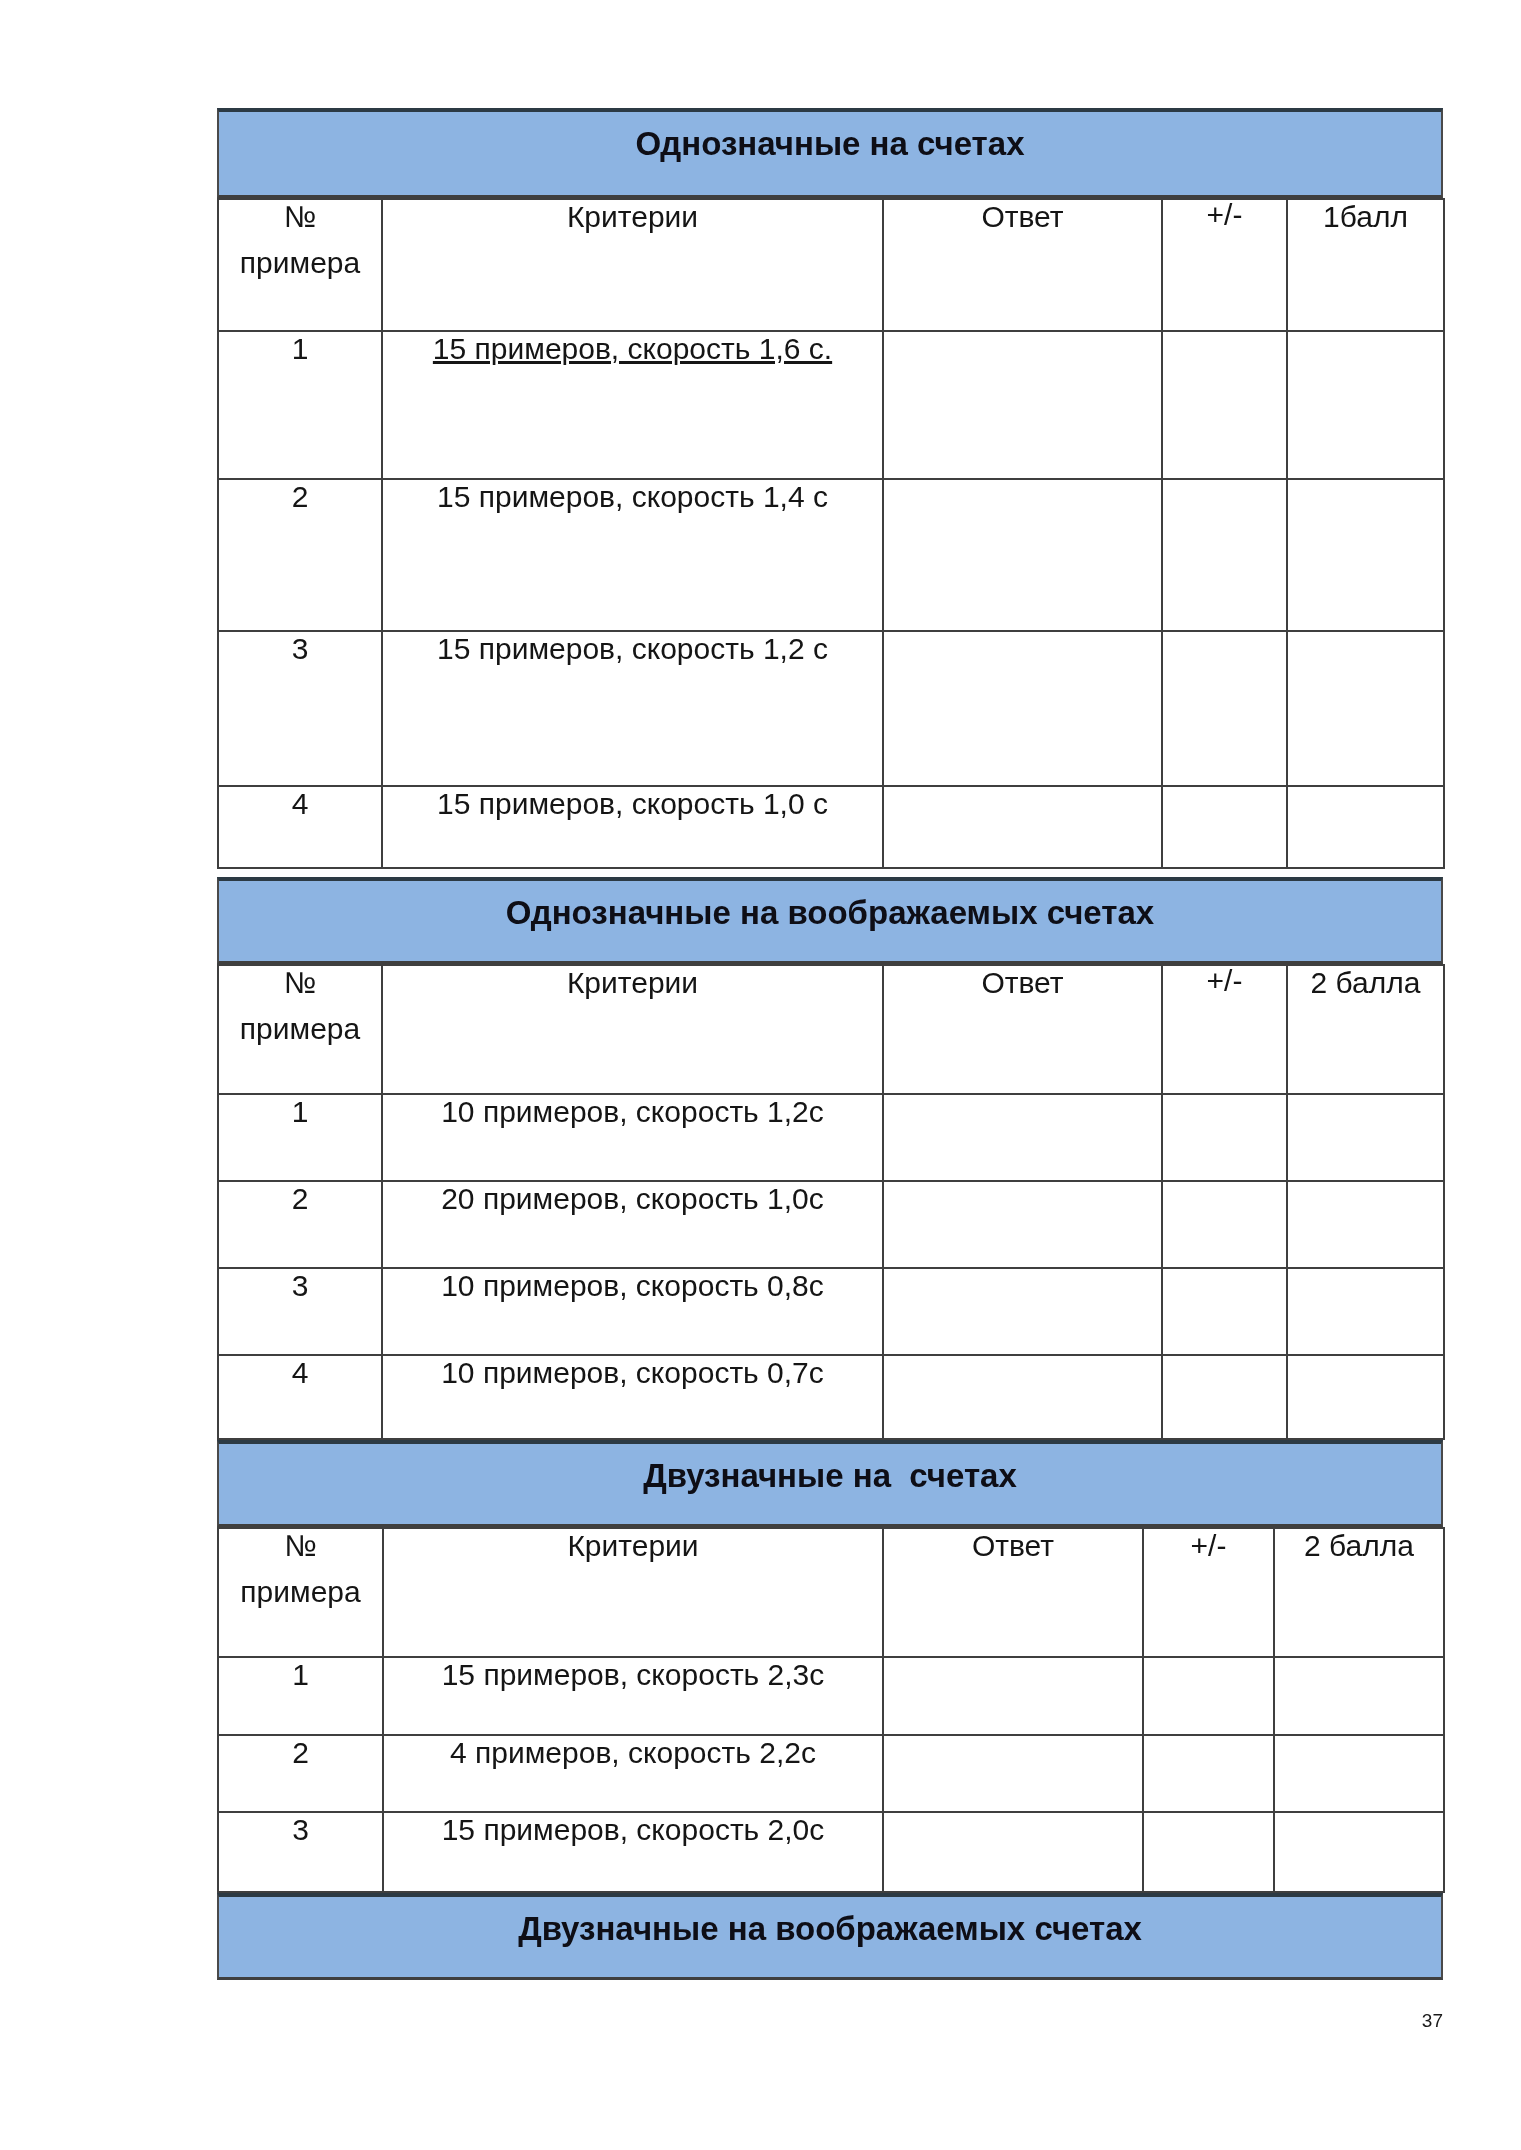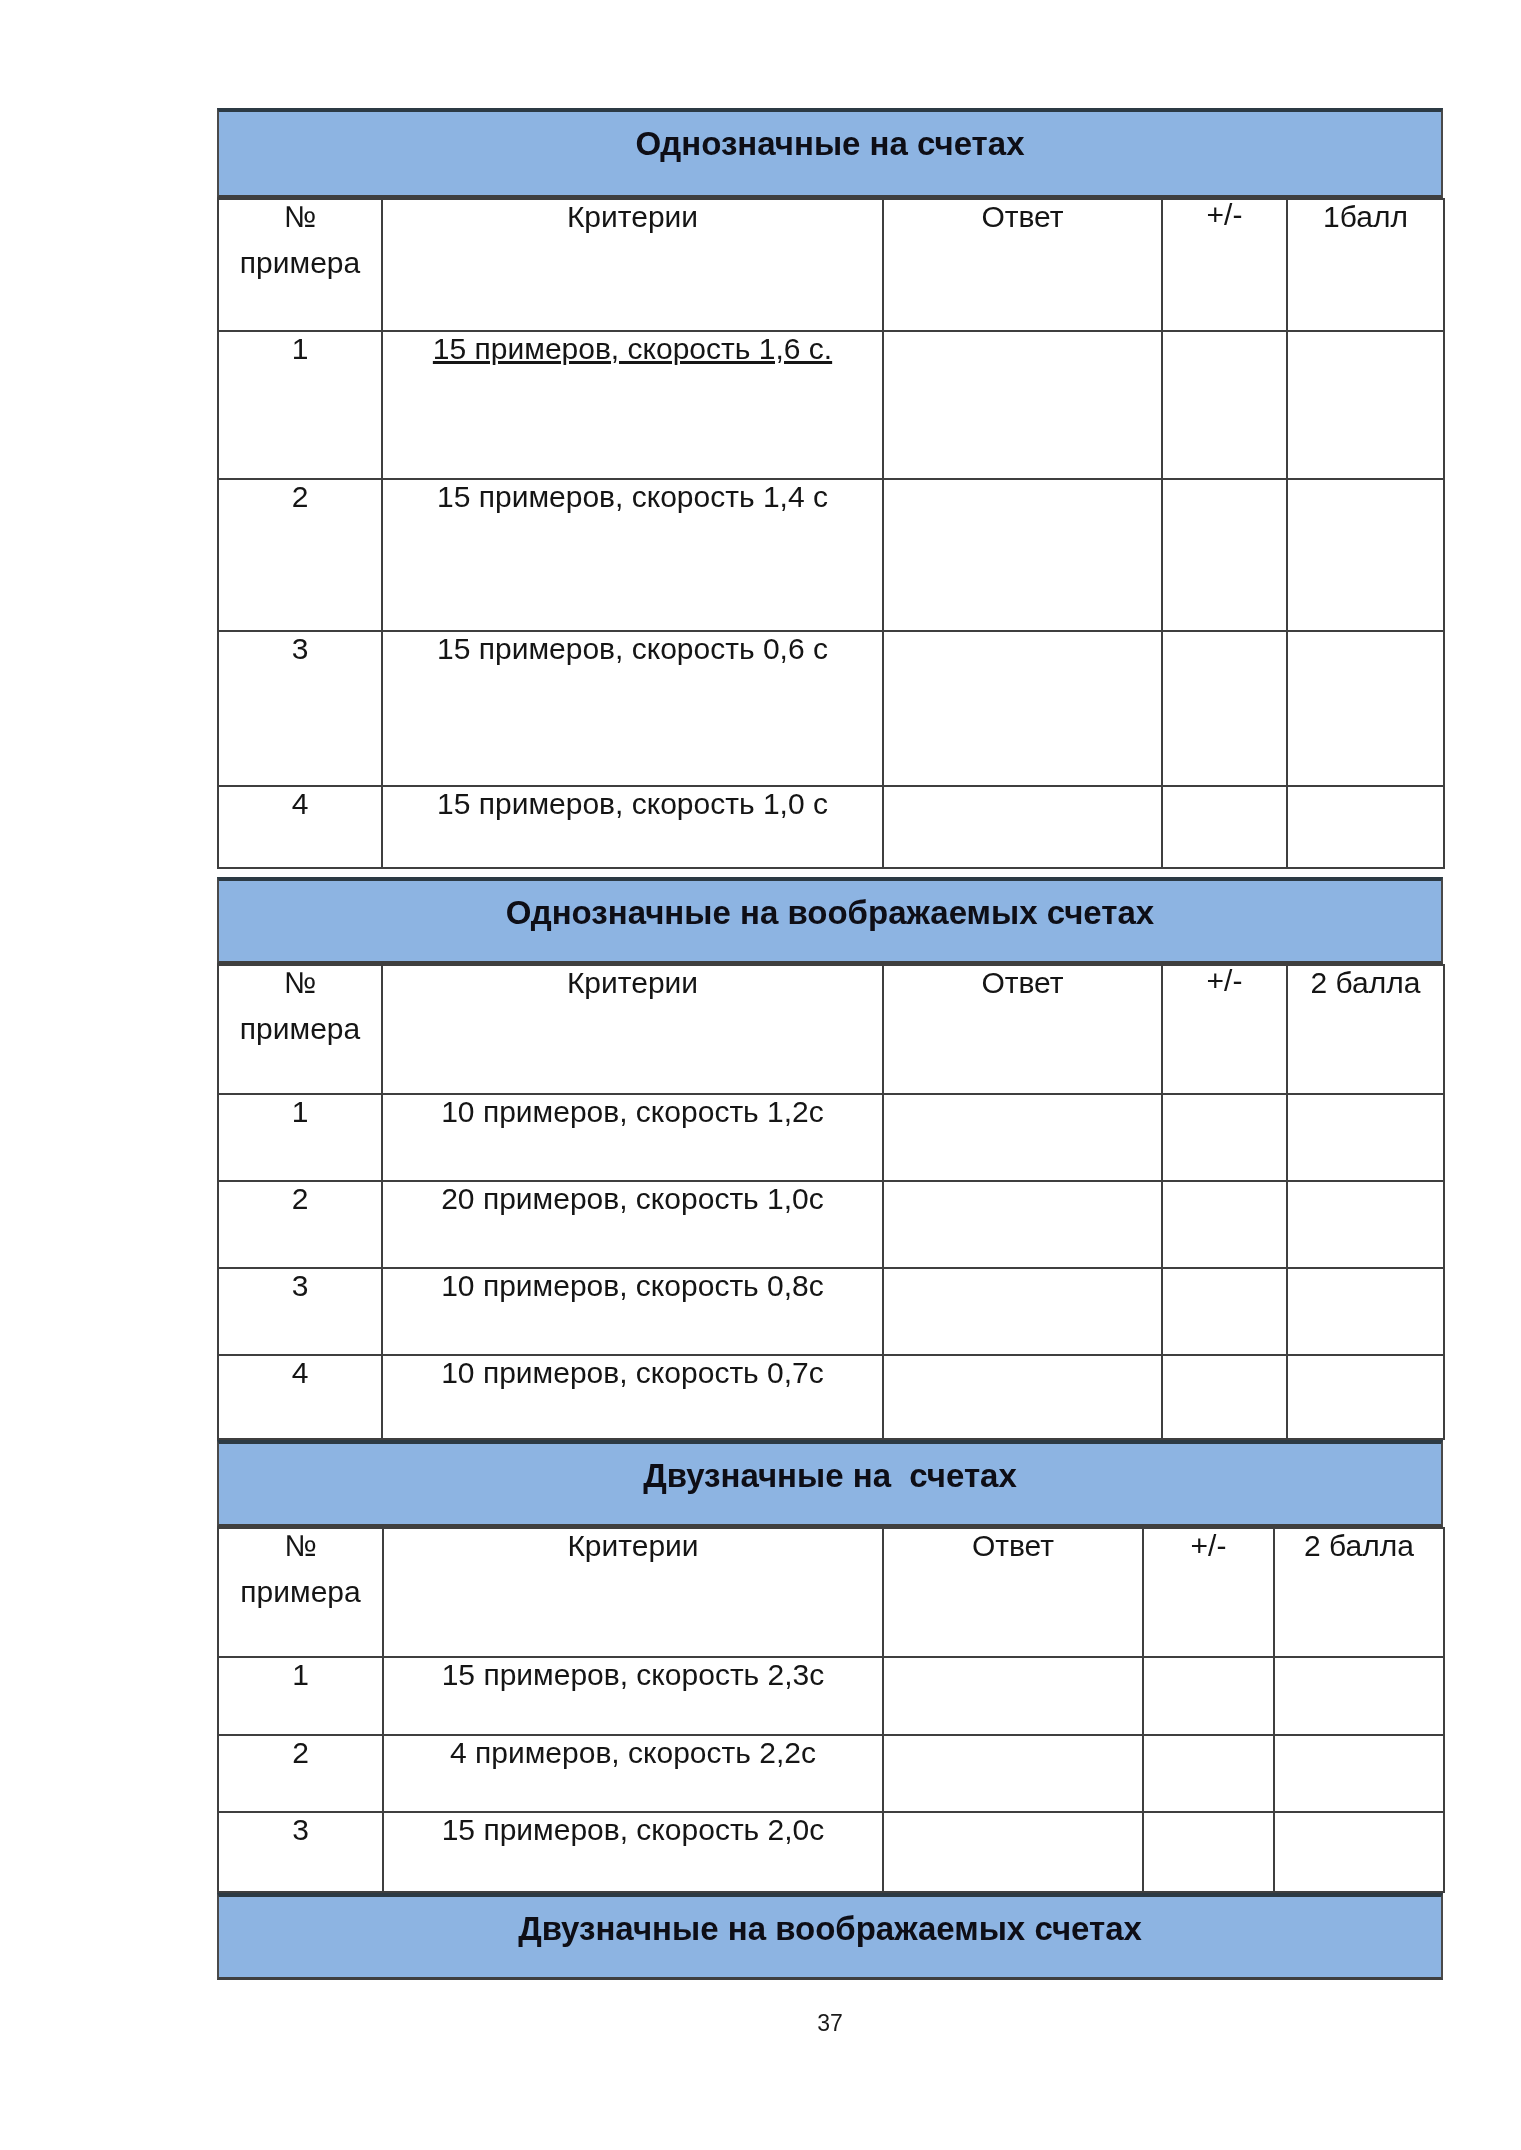--- a/index.html
+++ b/index.html
@@ -97,22 +97,22 @@
   tr.t2-r4 { height: 84px; }
 
   
   tr.t3-h  { height: 129px; }
   tr.t3-r1 { height: 78px; }
   tr.t3-r2 { height: 77px; }
   tr.t3-r3 { height: 80px; }
 
   .page-number {
     margin-top: 30px;
-    text-align: center;
-    font-size: 23px;
+    text-align: right;
+    font-size: 19px;
     color: #1a1a1a;
   }
 </style>
 </head>
 <body>
 
 <div class="page">
   <div class="content">
 
     <div class="band band-1">
@@ -146,21 +146,21 @@
         </tr>
         <tr class="t1-r2">
           <td class="v-mid-hi">2</td>
           <td class="crit-bottom">15 примеров, скорость 1,4 с</td>
           <td></td>
           <td></td>
           <td></td>
         </tr>
         <tr class="t1-r3">
           <td class="v-mid-hi">3</td>
-          <td class="crit-bottom2">15 примеров, скорость 0,6 с</td>
+          <td class="crit-bottom2">15 примеров, скорость 1,2 с</td>
           <td></td>
           <td></td>
           <td></td>
         </tr>
         <tr class="t1-r4">
           <td class="top-pad6">4</td>
           <td class="top-pad6">15 примеров, скорость 1,0 с</td>
           <td></td>
           <td></td>
           <td></td>

